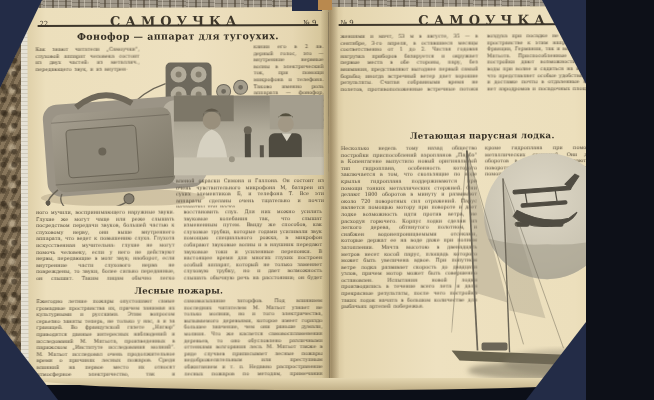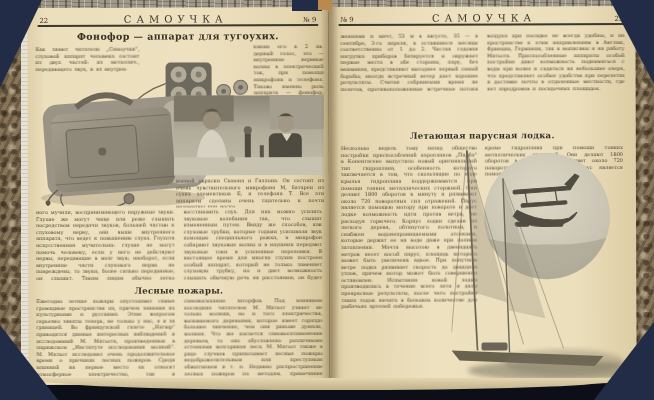--- a/index.html
+++ b/index.html
@@ -1,16 +1,16 @@
 <!DOCTYPE html>
 <html><head>
 <meta charset="utf-8">
 <style>
   html,body{margin:0;padding:0;background:#0d1018;}
-  .scene{position:relative;width:654px;height:400px;background:#0d1018;overflow:hidden;
+  .scene{position:relative;width:586px;height:400px;background:#0d1018;overflow:hidden;
          font-family:"DejaVu Serif", serif;}
   
   .top-band{position:absolute;left:0;top:0;width:654px;height:12px;background-color:#a0988a;
     background-image:repeating-linear-gradient(92deg,rgba(70,60,45,.55) 0 2px,transparent 2px 6px,
       rgba(222,214,198,.5) 6px 7px,transparent 7px 13px),
       repeating-linear-gradient(2deg,rgba(60,52,40,.3) 0 1px,transparent 1px 4px);}
   .marble{background-color:#87755a;
     background-image:
       radial-gradient(circle at 30% 20%,rgba(40,30,18,.55) 0 2px,transparent 4px),
       radial-gradient(circle at 70% 45%,rgba(214,198,168,.55) 0 2px,transparent 5px),
@@ -36,21 +36,21 @@
   .page{position:absolute;top:0;height:377px;}
   .page-left{left:0;width:301px;border-radius:3px 0 0 3px;
     background:linear-gradient(90deg,#dfd0a9 0,#ecdfbc 6%,#eee1c0 55%,#e6d7b2 88%,#d2c296 100%);}
   .page-right{left:301px;width:307px;border-radius:0 3px 3px 0;
     background:linear-gradient(90deg,#c9b78e 0,#e4d5ae 5%,#eee1c0 35%,#ecdfbc 80%,#ddcda4 100%);}
   .gutter{position:absolute;left:293px;top:0;width:18px;height:377px;
     background:linear-gradient(90deg,transparent,rgba(92,72,40,.30) 45%,rgba(92,72,40,.38) 55%,transparent);}
   
   .phead{position:absolute;top:6px;left:12px;right:12px;display:flex;justify-content:space-between;
     align-items:baseline;font-size:7px;color:#3e372b;}
-  .mast{letter-spacing:5px;font-weight:normal;font-size:10px;}
+  .mast{letter-spacing:5px;font-weight:bold;font-size:13px;}
   .headrule{position:absolute;top:17px;left:10px;right:10px;height:2px;background:#3e372b;border-radius:1px;}
   .article-title{position:absolute;top:23px;left:0;right:0;text-align:center;font-weight:bold;
     font-size:9.5px;color:#352f24;letter-spacing:.4px;}
   .section-title{position:absolute;left:0;right:0;text-align:center;font-weight:bold;
     font-size:8.5px;color:#352f24;letter-spacing:.3px;}
   .txt{position:absolute;font-size:5px;line-height:1.32;color:#4b4233;text-align:justify;
     overflow:hidden;filter:blur(.22px);word-spacing:1px;}
   .cols2{column-count:2;column-gap:9px;}
   
   .lp-intro{left:8px;top:38px;width:104px;height:46px;}

